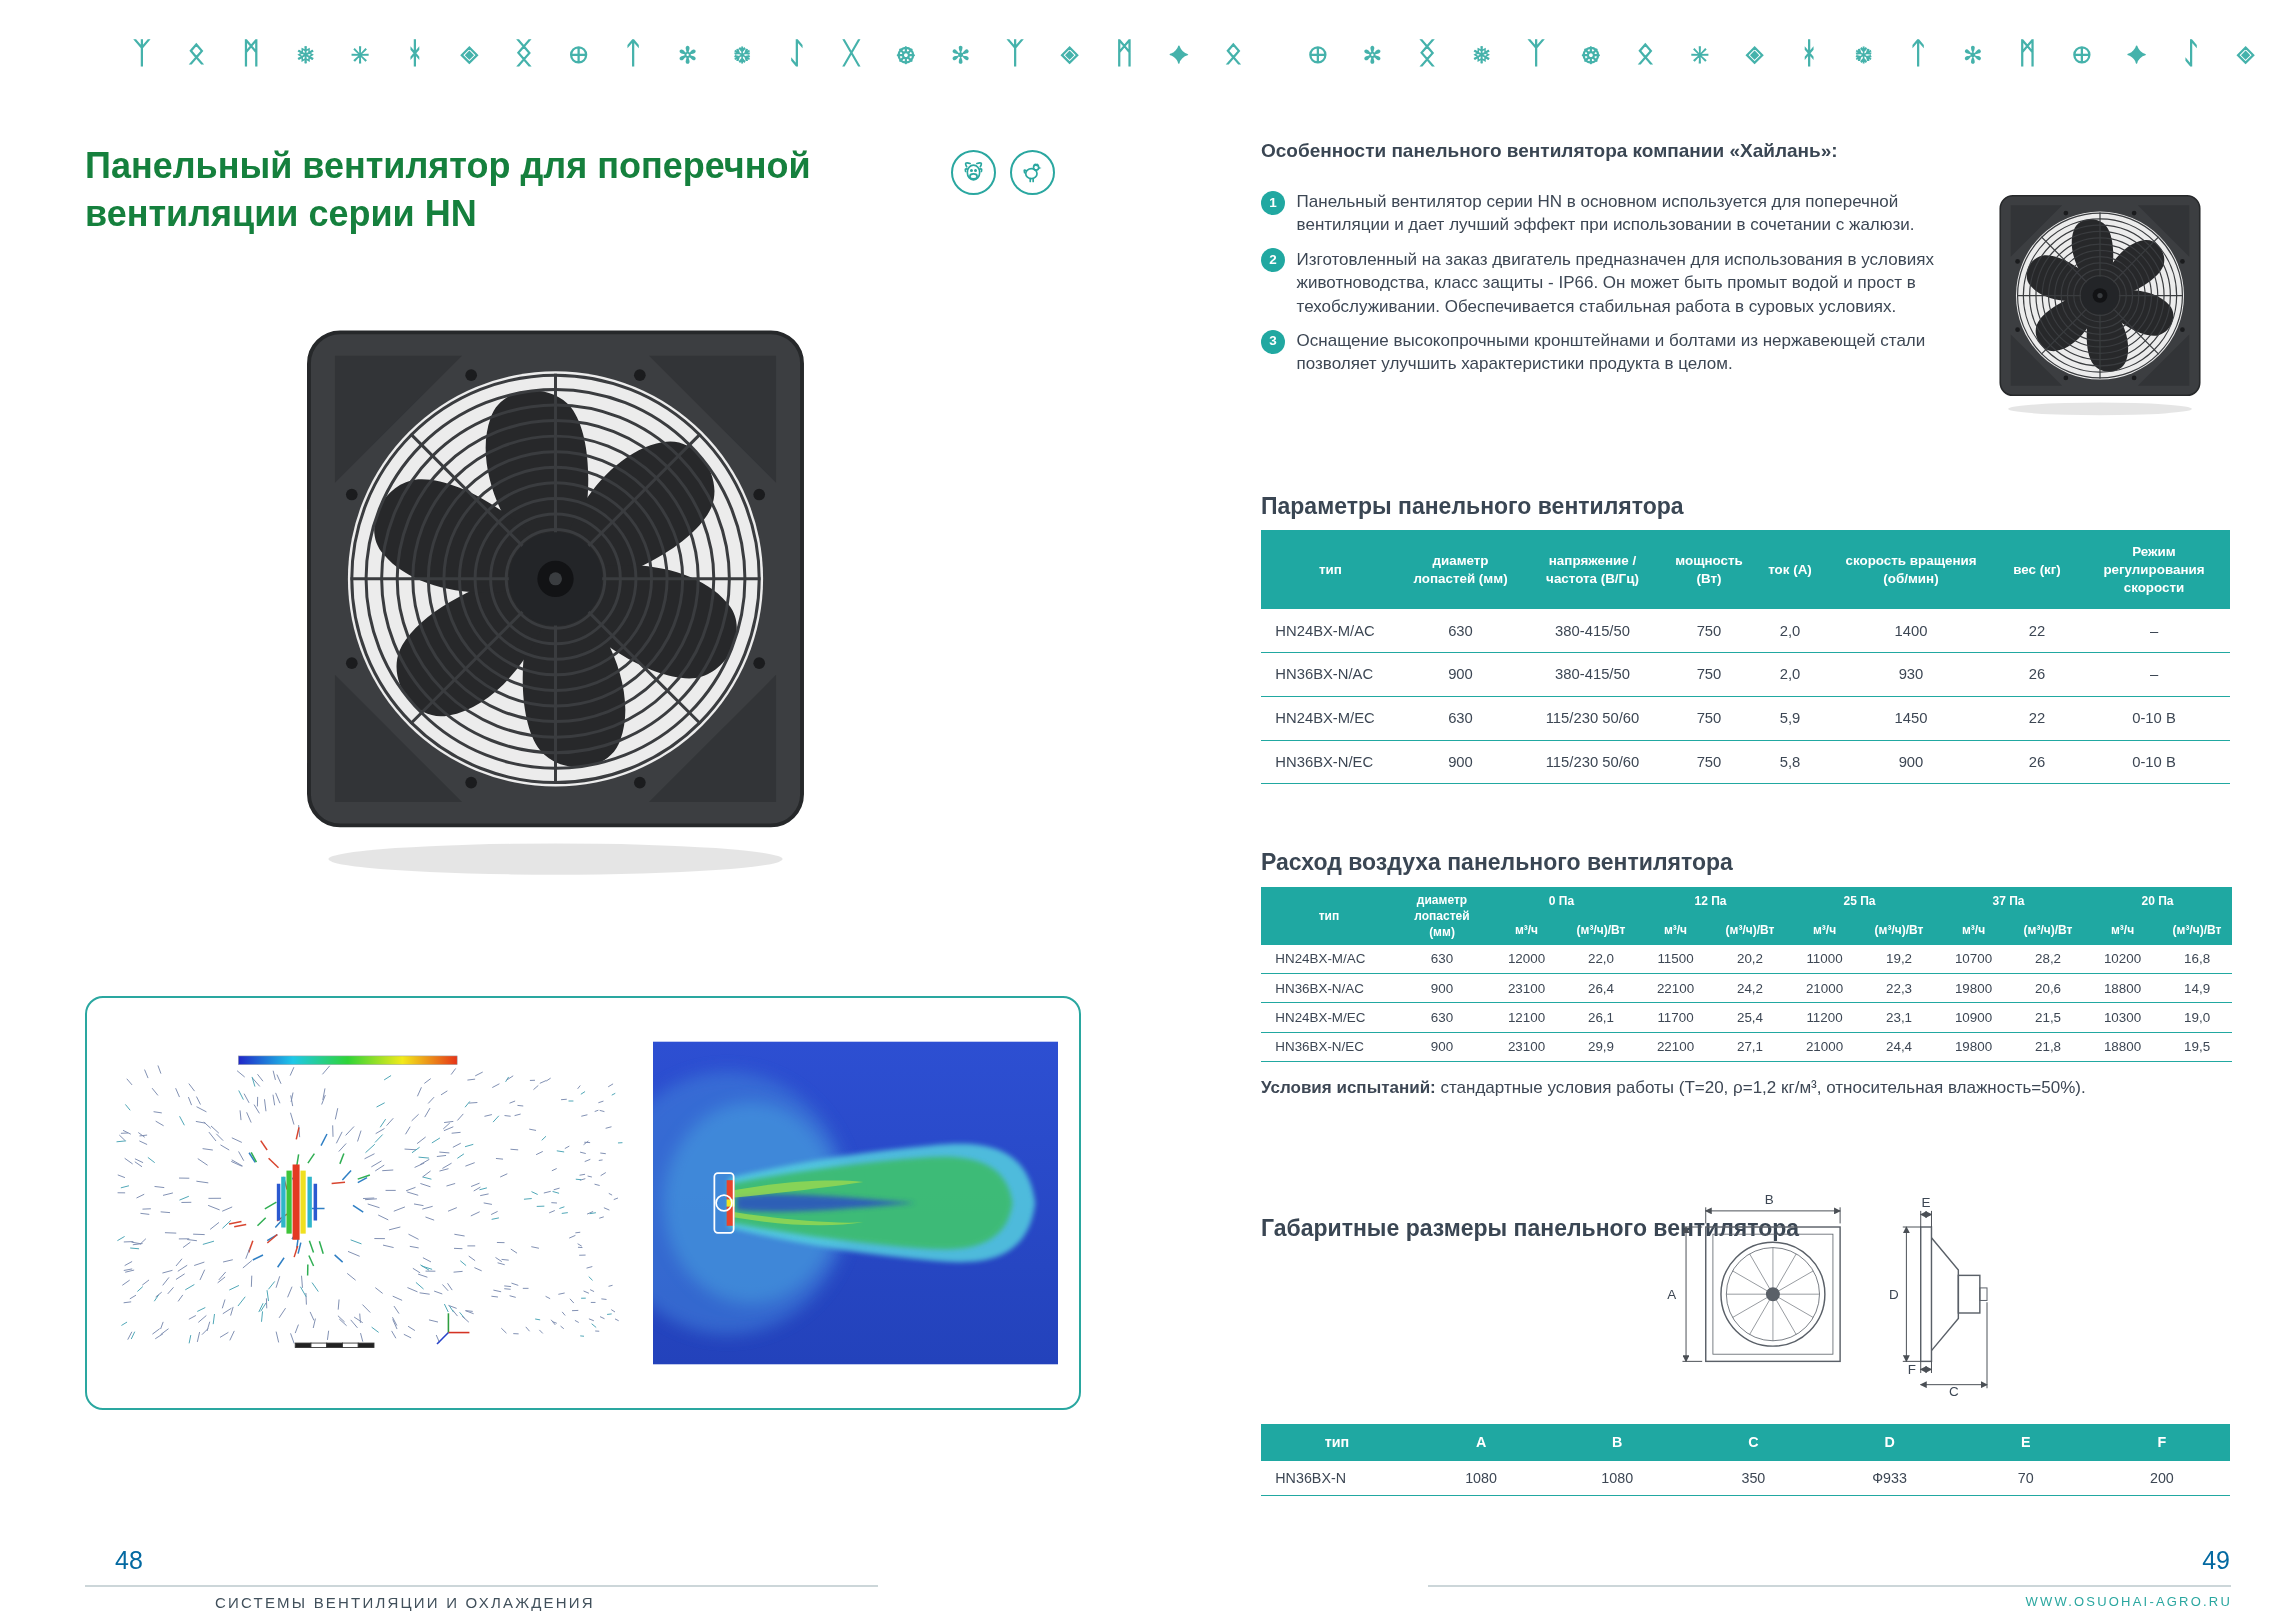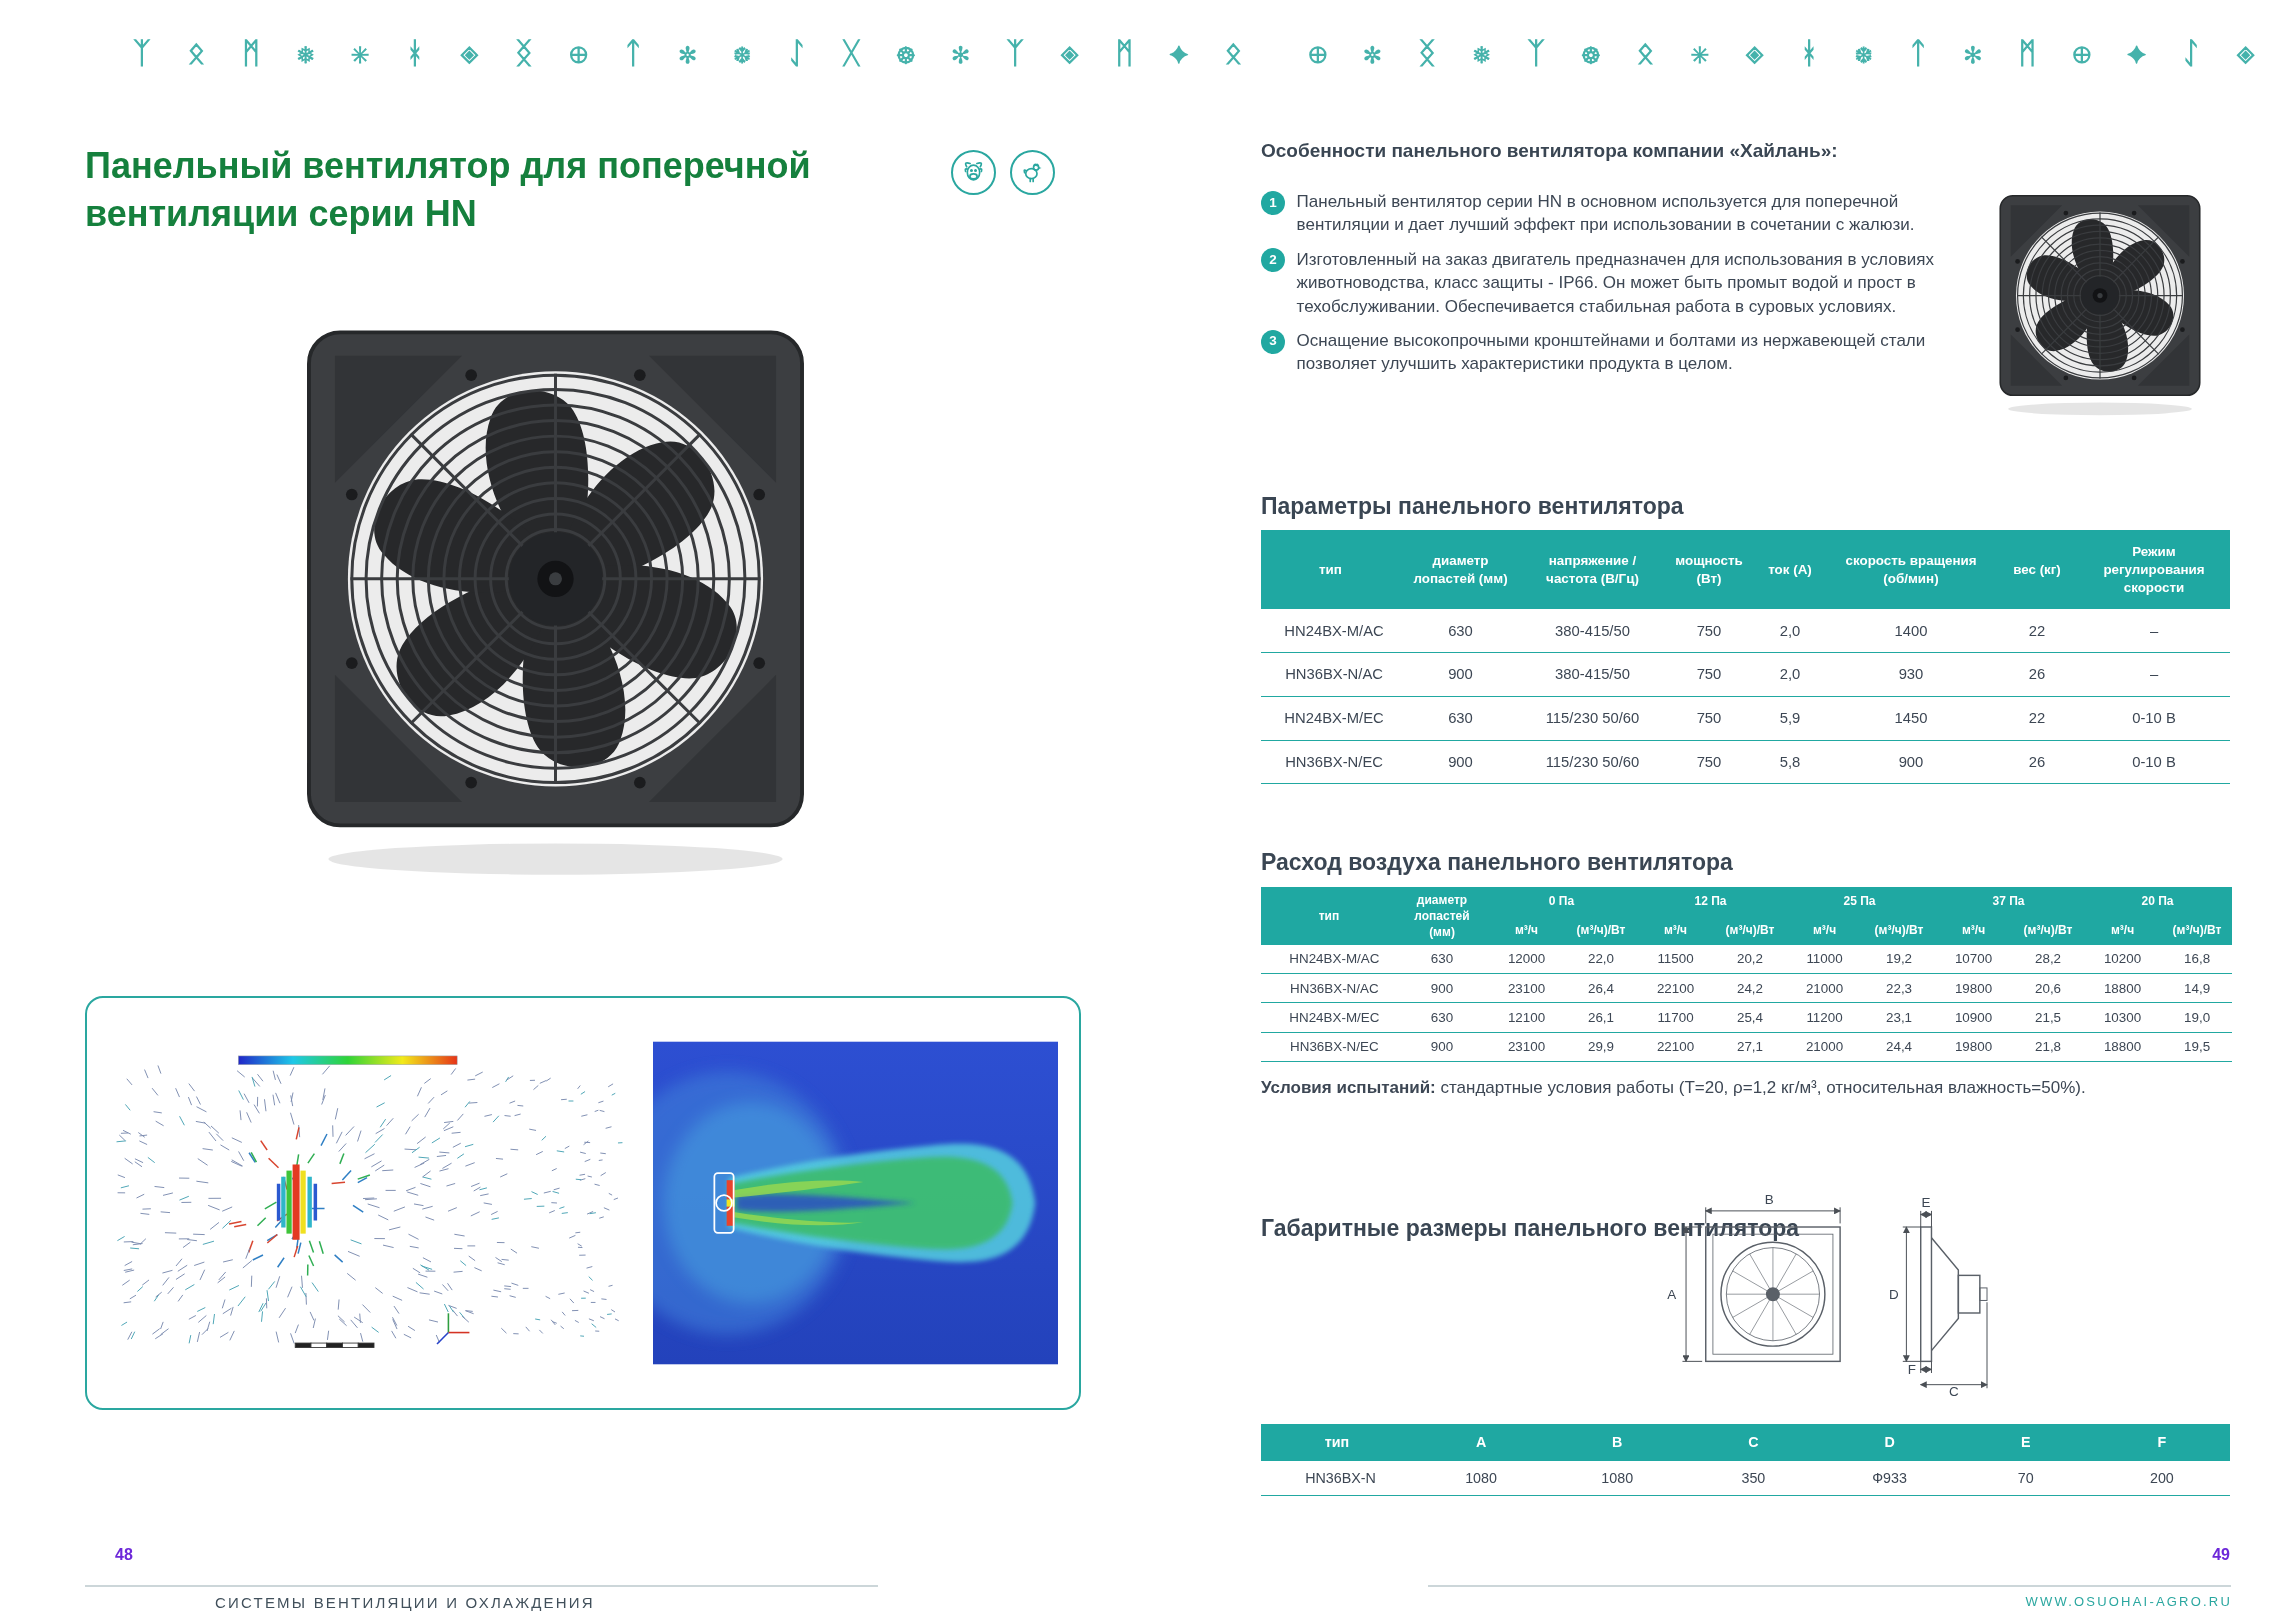--- a/index.html
+++ b/index.html
@@ -45,30 +45,30 @@
   }
   table.tbl{width:100%;border-collapse:collapse;table-layout:fixed}
   .tbl th{
     background:#1fa8a2;color:#fff;font-weight:700;text-align:center;
     vertical-align:middle;line-height:1.35;
   }
   .tbl td{
     text-align:center;color:#3d4754;vertical-align:middle;
     border-bottom:1.8px solid #21a8a1;background:#fff;
   }
-  .tbl td.cell-type{text-align:center;padding-left:14.3px}
+  .tbl td.cell-type{text-align:left;padding-left:14.3px}
   .tbl-params th{font-size:13.4px;padding:12.5px 7.2px}
   .tbl-params td{font-size:14.8px;padding:13.4px 7.2px}
   .tbl-air th{font-size:12px;padding:4.5px 3.6px}
   .tbl-air td{font-size:13.4px;padding:6.7px 3.6px;border-bottom-width:1.6px}
   .tbl-dim th{font-size:14.3px;padding:9px 7.2px}
   .tbl-dim td{font-size:14.3px;padding:9px 7.2px}
   .conditions{font-size:17px;line-height:1.4;color:#3d4754}
   .conditions b{font-weight:700}
-  .page-num{font-size:16px;font-weight:700;color:#6d28d9}
+  .page-num{font-size:25px;font-weight:400;color:#0369a1}
   .footer-line{height:1.8px;background:#ccd6d9}
   .footer-label{font-size:15px;letter-spacing:2.2px;color:#41505b}
   .site-label{font-size:13px;font-weight:400;letter-spacing:2.2px;color:#2ba7a0}
   .dim-label{font-size:15px;fill:#3d4754}
 </style>
 </head>
 <body>
 
 <svg width="0" height="0" style="position:absolute" aria-hidden="true">
   <defs>

